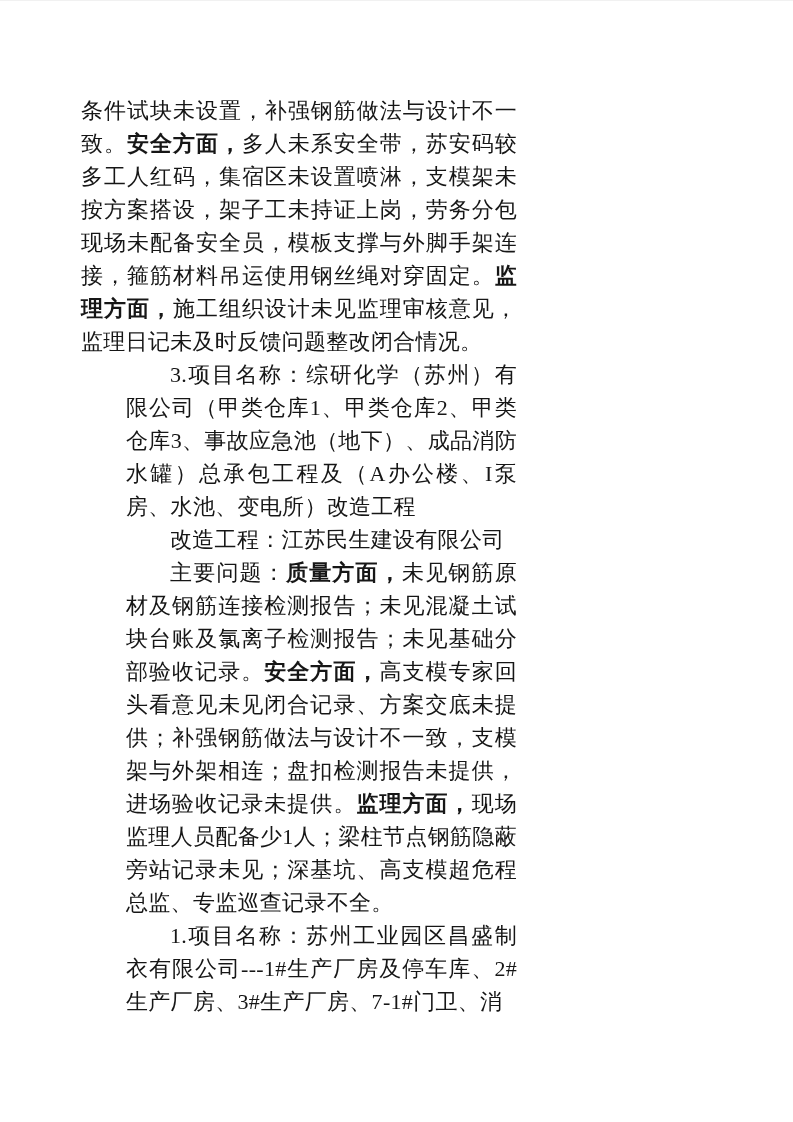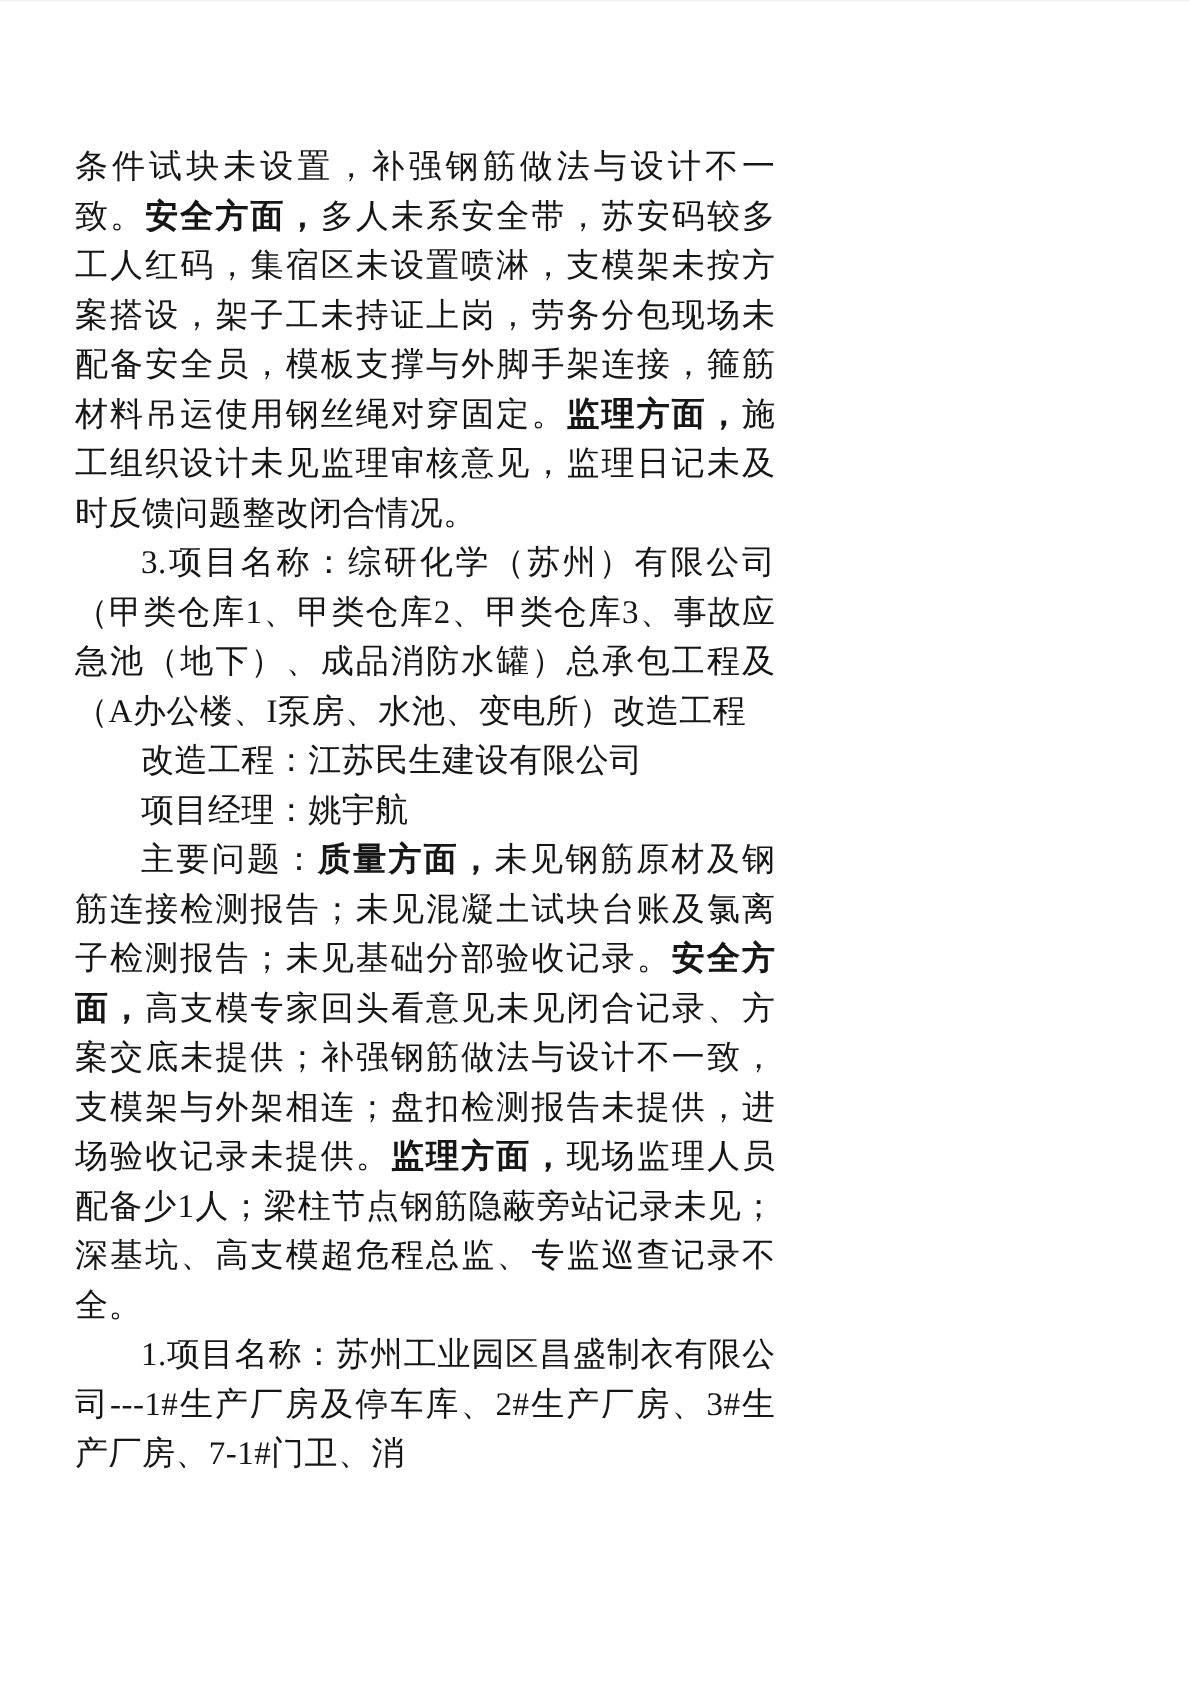--- a/index.html
+++ b/index.html
@@ -10,45 +10,44 @@
     color: #161616;
     font-family: "Liberation Serif", "DejaVu Serif", serif;
     border-top: 1px solid #f1f1f1;
     box-sizing: border-box;
     overflow: hidden;
   }
   .page {
     box-sizing: border-box;
     width: 627px;
     height: 1121px;
-    padding: 93px 110px 0 50px;
+    padding: 93px 110px 0 81px;
   }
   p.para {
     margin: 0;
     font-size: 22px;
     line-height: 33px;
     text-align: justify;
     letter-spacing: 0.3px;
     word-break: break-all;
   }
-  p.para.ind { text-indent: 44px; }
+  p.para.ind { text-indent: 44px; margin-left: 45px; }
   .b { font-weight: 700; }
 </style>
 </head>
 <body>
 
 <div class="page">
 
   <p class="para"><span>条件试块未设置，补强钢筋做法与设计不一致。</span><span class="b">安全方面，</span><span>多人未系安全带，苏安码较多工人红码，集宿区未设置喷淋，支模架未按方案搭设，架子工未持证上岗，劳务分包现场未配备安全员，模板支撑与外脚手架连接，箍筋材料吊运使用钢丝绳对穿固定。</span><span class="b">监理方面，</span><span>施工组织设计未见监理审核意见，监理日记未及时反馈问题整改闭合情况。</span></p>
 
   <p class="para ind"><span>3.项目名称：综研化学（苏州）有限公司（甲类仓库1、甲类仓库2、甲类仓库3、事故应急池（地下）、成品消防水罐）总承包工程及（A办公楼、I泵房、水池、变电所）改造工程</span></p>
 
   <p class="para ind"><span>改造工程：江苏民生建设有限公司</span></p>
 
-  <p class="para ind"><span>项目经理：姚宇航</span></p>
 
 
 
   <p class="para ind"><span>主要问题：</span><span class="b">质量方面，</span><span>未见钢筋原材及钢筋连接检测报告；未见混凝土试块台账及氯离子检测报告；未见基础分部验收记录。</span><span class="b">安全方面，</span><span>高支模专家回头看意见未见闭合记录、方案交底未提供；补强钢筋做法与设计不一致，支模架与外架相连；盘扣检测报告未提供，进场验收记录未提供。</span><span class="b">监理方面，</span><span>现场监理人员配备少1人；梁柱节点钢筋隐蔽旁站记录未见；深基坑、高支模超危程总监、专监巡查记录不全。</span></p>
 
 
 
   <p class="para ind"><span>1.项目名称：苏州工业园区昌盛制衣有限公司---1#生产厂房及停车库、2#生产厂房、3#生产厂房、7-1#门卫、消</span></p>
 
 </div>

